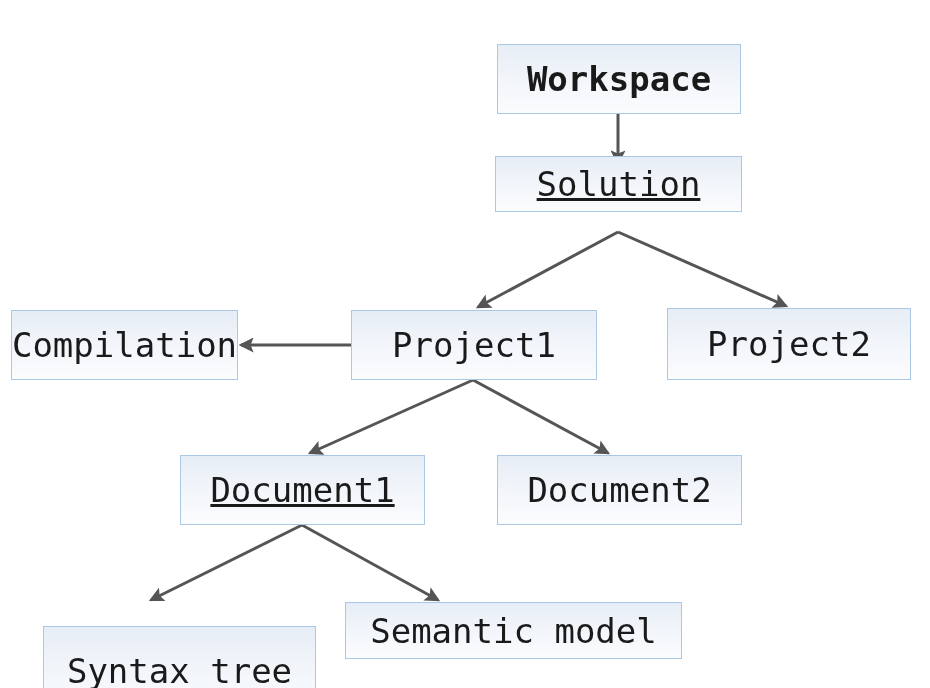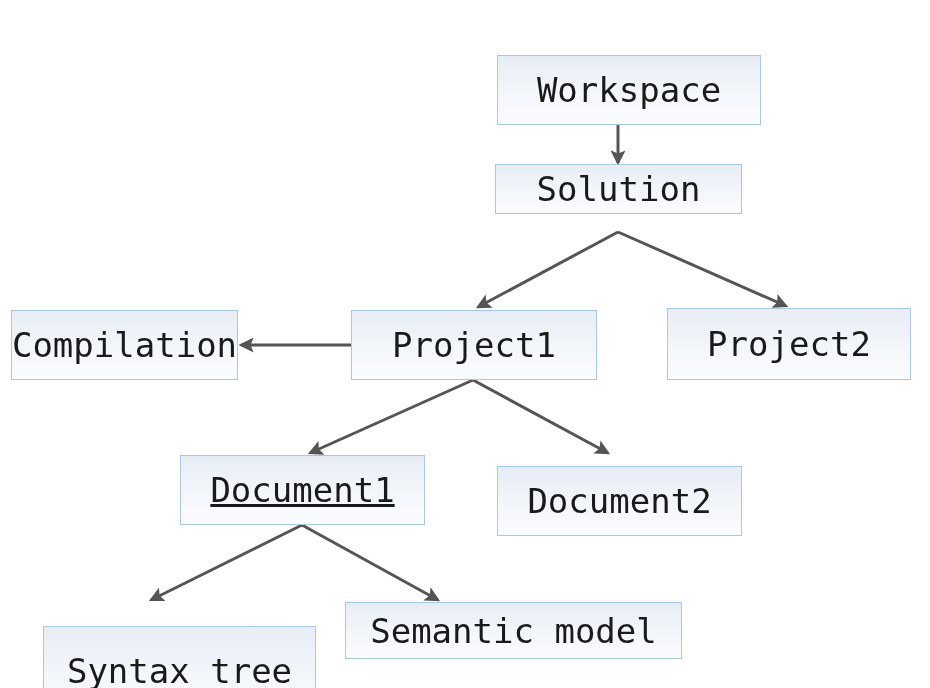--- a/index.html
+++ b/index.html
@@ -60,39 +60,39 @@
         <line x1="618" y1="232" x2="786" y2="306" stroke="#555555" stroke-width="3" marker-end="url(#arrowhead)"></line>
         <line x1="351" y1="345" x2="241" y2="345" stroke="#555555" stroke-width="3" marker-end="url(#arrowhead)"></line>
         <line x1="473" y1="380" x2="310" y2="453" stroke="#555555" stroke-width="3" marker-end="url(#arrowhead)"></line>
         <line x1="473" y1="380" x2="608" y2="453" stroke="#555555" stroke-width="3" marker-end="url(#arrowhead)"></line>
         <line x1="302" y1="525" x2="151" y2="600" stroke="#555555" stroke-width="3" marker-end="url(#arrowhead)"></line>
         <line x1="302" y1="525" x2="438" y2="600" stroke="#555555" stroke-width="3" marker-end="url(#arrowhead)"></line>
       </g>
   </svg>
 
   <div id="node-group">
-      <div class="node" style="left: 497px; top: 55px; width: 264px; height: 70px;">
+      <div class="node" style="left: 497px; top: 44px; width: 244px; height: 70px; font-weight: bold;">
         <span>Workspace</span>
       </div>
-      <div class="node" style="left: 495px; top: 164px; width: 247px; height: 50px;">
+      <div class="node" style="left: 495px; top: 156px; width: 247px; height: 56px; text-decoration: underline;">
         <span>Solution</span>
       </div>
       <div class="node" style="left: 11px; top: 310px; width: 227px; height: 70px;">
         <span>Compilation</span>
       </div>
       <div class="node" style="left: 351px; top: 310px; width: 246px; height: 70px;">
         <span>Project1</span>
       </div>
       <div class="node" style="left: 667px; top: 308px; width: 244px; height: 72px;">
         <span>Project2</span>
       </div>
       <div class="node" style="left: 180px; top: 455px; width: 245px; height: 70px; text-decoration: underline;">
         <span>Document1</span>
       </div>
-      <div class="node" style="left: 497px; top: 466px; width: 245px; height: 70px;">
+      <div class="node" style="left: 497px; top: 455px; width: 245px; height: 70px;">
         <span>Document2</span>
       </div>
       <div class="node" style="left: 7px; top: 626px; width: 273px; height: 90px; margin-left: 36px;">
         <span>Syntax tree</span>
       </div>
       <div class="node" style="left: 345px; top: 602px; width: 337px; height: 57px;">
         <span>Semantic model</span>
       </div>
     </div>
 

